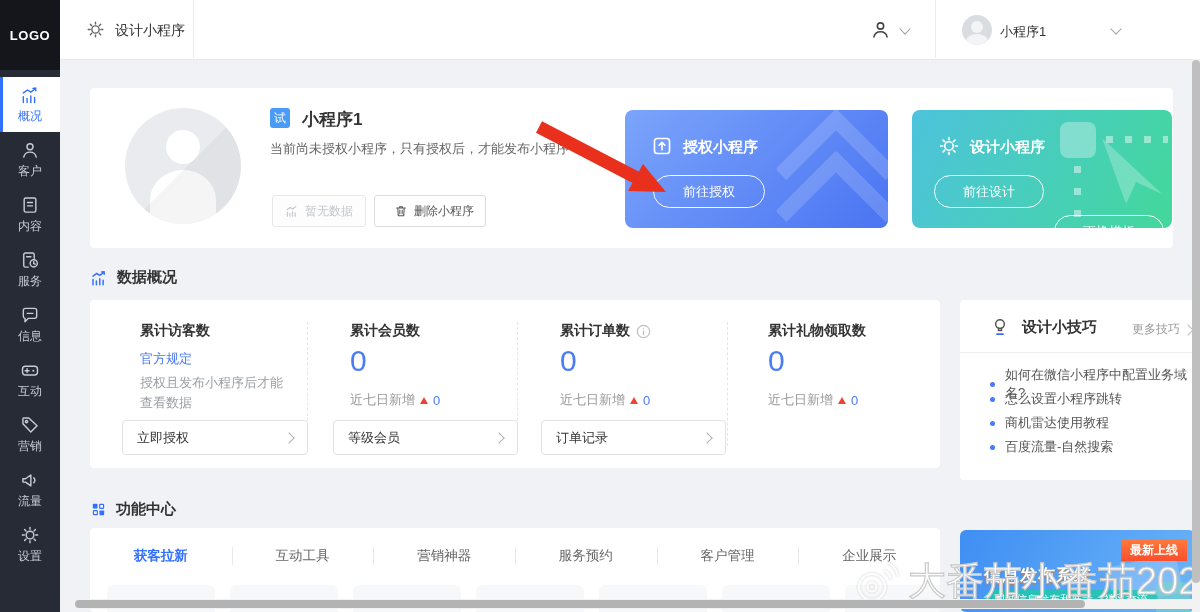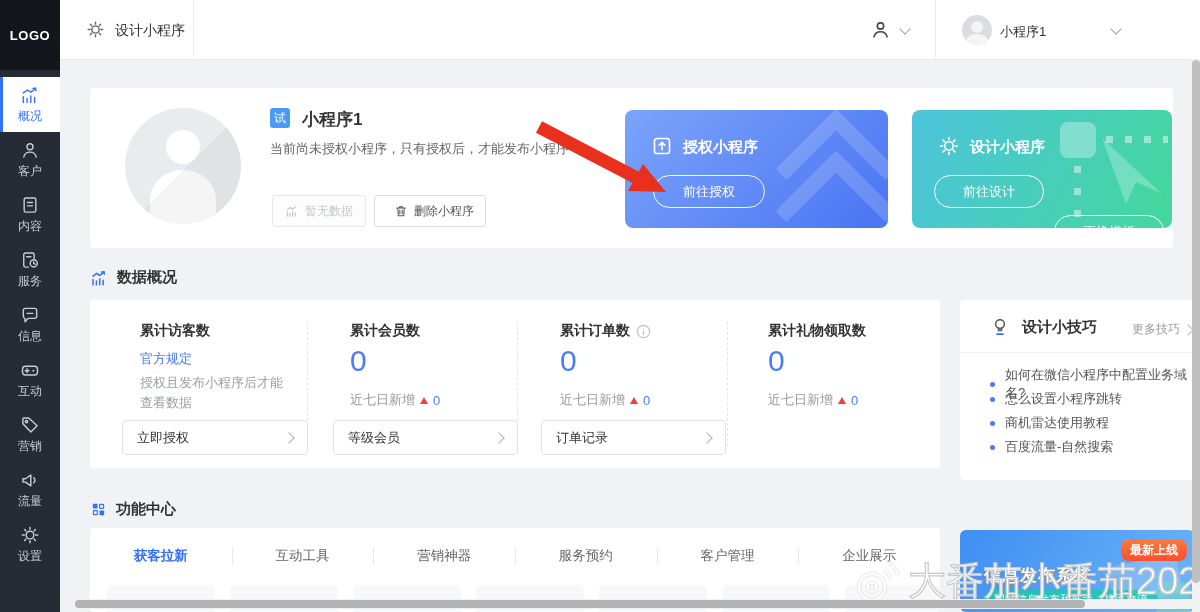--- a/index.html
+++ b/index.html
@@ -66,21 +66,21 @@
   
   .tabs{display:flex;height:56px;}
   .tab{flex:1;display:flex;align-items:center;justify-content:center;font-size:13.5px;color:#666;position:relative;cursor:pointer;}
   .tab:not(:first-child)::before{content:'';position:absolute;left:0;top:19px;height:18px;width:1px;background:#e8e8e8;}
   .tab.active{color:#3370ff;font-weight:bold;}
   .ph-box{position:absolute;top:57px;width:108px;height:50px;background:#f7f8fa;border-radius:6px;}
 
   
   .banner{border-radius:6px;overflow:hidden;background:linear-gradient(120deg,#3f8ef3 0%,#6cb5f8 100%);}
   .banner-title{font-size:17px;font-weight:bold;color:#fff;letter-spacing:1px;text-shadow:0 2px 0 rgba(230,120,20,.55);}
-  .banner-badge{height:22px;padding:0 9px;background:linear-gradient(180deg,#ff7a3c,#fb4f2e);border-radius:8px;color:#fff;font-size:12px;font-weight:bold;display:flex;align-items:center;margin-left:29px;}
+  .banner-badge{height:22px;padding:0 9px;background:linear-gradient(180deg,#ff7a3c,#fb4f2e);border-radius:0;color:#fff;font-size:12px;font-weight:bold;display:flex;align-items:center;margin-left:29px;}
   .banner-pill{height:19px;border-radius:10px;background:rgba(32,200,170,.85);color:#fff;font-size:11px;display:flex;align-items:center;justify-content:center;padding:0 10px;}
 
   
   .watermark{display:flex;align-items:center;gap:6px;z-index:8;pointer-events:none;}
   .wm-text{font-size:38px;color:rgba(255,255,255,.95);-webkit-text-stroke:1.2px #c9c9c9;white-space:nowrap;}
 
   
   .sb-track-v{left:1192px;top:59px;width:8px;height:553px;background:#f2f2f2;z-index:9;}
   .sb-thumb-v{position:absolute;left:0;top:1px;width:8px;height:523px;background:#bfbfbf;border-radius:4px;}
   .sb-track-h{left:60px;top:599px;width:1132px;height:10px;background:#f2f2f2;z-index:9;}

